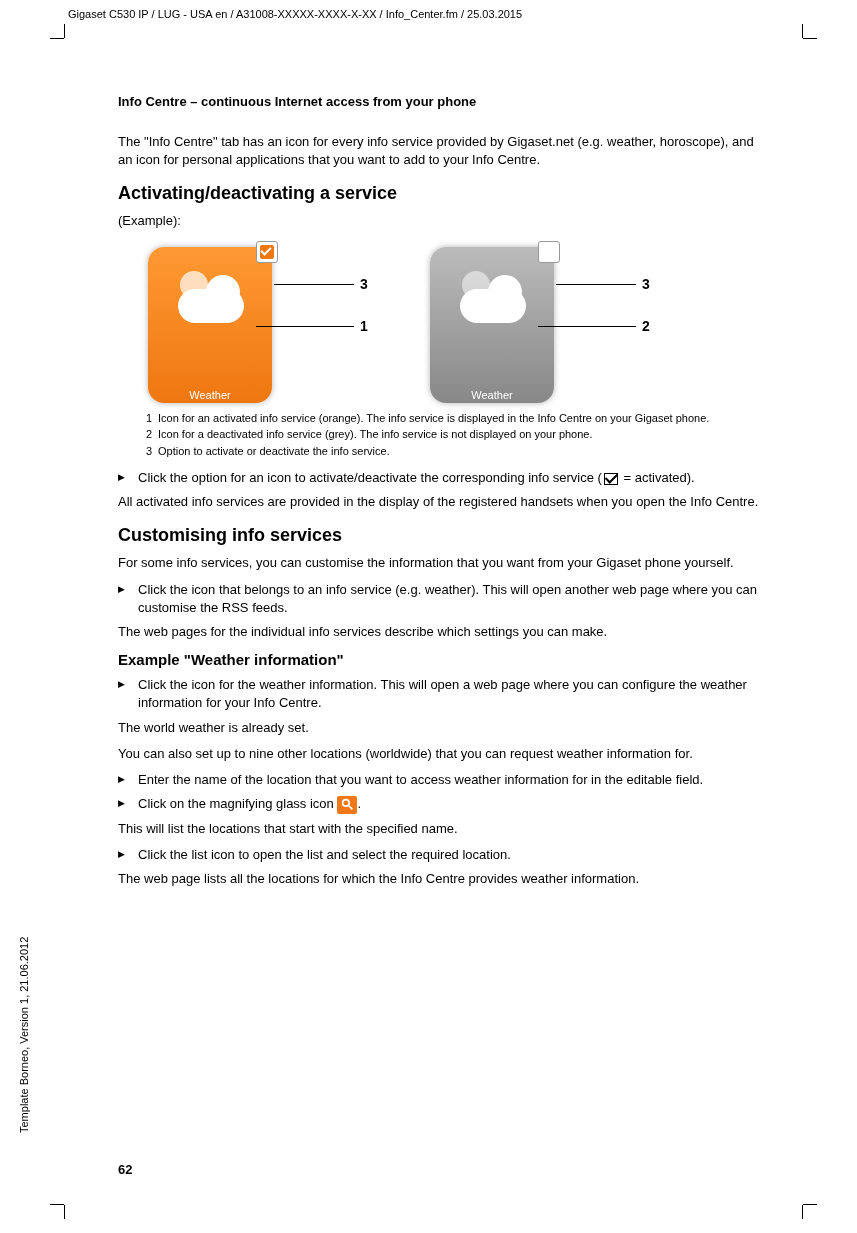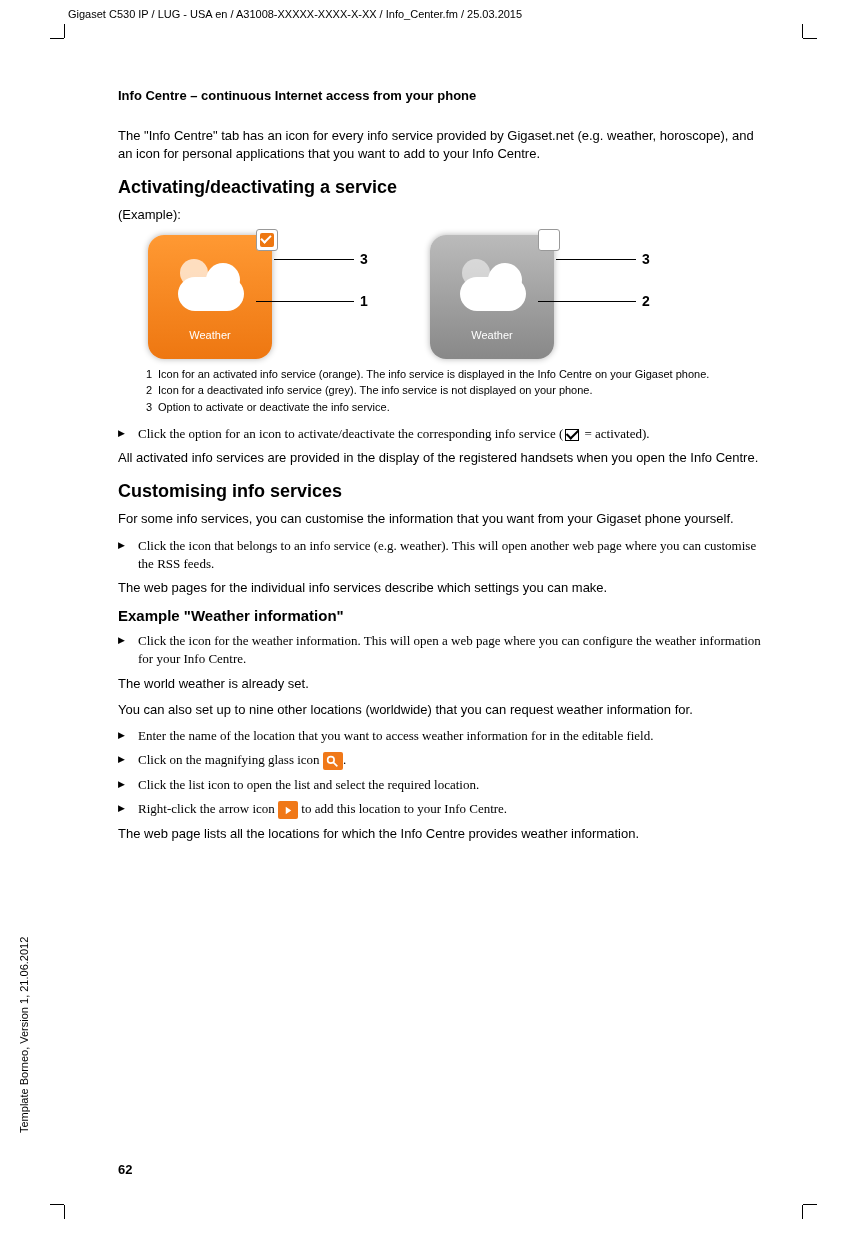--- a/index.html
+++ b/index.html
@@ -31,46 +31,47 @@
       position: absolute;
       left: 30px;
       bottom: 100px;
       transform: rotate(-90deg);
       transform-origin: left bottom;
       font-size: 11px;
       white-space: nowrap;
     }
     .content {
       position: absolute;
-      top: 88px;
+      top: 94px;
       left: 118px;
       width: 650px;
     }
     .section-title {
       font-weight: bold;
       font-size: 13px;
       margin-bottom: 24px;
     }
     p { line-height: 1.4; margin-bottom: 8px; }
     h2 { font-size: 18px; font-weight: bold; margin-top: 14px; margin-bottom: 8px; }
     h3 { font-size: 15px; font-weight: bold; margin-top: 10px; margin-bottom: 8px; }
     .example-figure {
       display: flex;
       gap: 60px;
       margin: 10px 0 8px 30px;
       align-items: center;
     }
     .icon-group { display: flex; align-items: center; position: relative; }
     .icon-tile {
-      width: 124px; height: 124px;
+      width: 124px; height: 156px;
       border-radius: 16px;
       box-shadow: 0 0 6px rgba(0,0,0,0.3);
       position: relative;
       display: flex; flex-direction: column; align-items: center; justify-content: flex-end;
-      padding-bottom: 18px;
+      padding-bottom: 2px;
+      margin-top: 6px;
     }
     .tile-orange { background: linear-gradient(to bottom, #ff9933, #ee7711); }
     .tile-grey { background: linear-gradient(to bottom, #bbb, #888); }
     .tile-label { color: #fff; font-size: 11px; }
     .weather-graphic { position: absolute; top: 24px; width: 80px; height: 60px; }
     .sun { position: absolute; top: 0; left: 10px; width: 28px; height: 28px; background: rgba(255,255,255,0.7); border-radius: 50%; }
     .cloud { position: absolute; top: 18px; left: 8px; width: 66px; height: 34px; background: #fff; border-radius: 20px; }
     .cloud::before { content: ""; position: absolute; top: -14px; left: 28px; width: 34px; height: 34px; background: #fff; border-radius: 50%; }
     .checkbox-badge {
       position: absolute; top: -6px; right: -6px; width: 22px; height: 22px;
@@ -81,21 +82,21 @@
     .checkbox-check-orange::after { content: ""; position: absolute; left: 3px; top: 0; width: 4px; height: 8px; border: solid #fff; border-width: 0 2px 2px 0; transform: rotate(45deg); }
     .callout-lines { position: relative; width: 90px; height: 100px; margin-left: 8px; }
     .line { position: absolute; background: #000; height: 1px; }
     .num-label { position: absolute; font-weight: bold; font-size: 14px; }
     .legend { margin: 6px 0 10px 20px; font-size: 11px; line-height: 1.35; }
     .legend-row { display: flex; margin-bottom: 2px; }
     .legend-num { width: 14px; text-align: right; margin-right: 6px; }
     .step { display: flex; margin-bottom: 6px; line-height: 1.4; }
     .step-marker { width: 20px; flex-shrink: 0; font-size: 11px; }
     .step-marker::before { content: "▶"; font-size: 9px; }
-    .step-body { flex: 1; font-family: Liberation Serif, serif; }
+    .step-body { flex: 1; }
     .inline-checkbox {
       display: inline-block; width: 14px; height: 12px;
       border: 1.5px solid #000; position: relative; vertical-align: middle;
       margin: 0 2px;
     }
     .inline-checkbox::after { content: ""; position: absolute; left: 3px; top: -3px; width: 5px; height: 10px; border: solid #000; border-width: 0 2px 2px 0; transform: rotate(45deg); }
     .inline-icon {
       display: inline-flex; width: 20px; height: 18px; background: #f07818;
       vertical-align: middle; align-items: center; justify-content: center;
       color: #fff; font-size: 11px; border-radius: 2px;
@@ -214,30 +215,21 @@
     <div class="step-marker"></div>
     <div class="step-body">
       <span>Click on the magnifying glass icon </span><span class="inline-icon">
           <svg class="magnify-svg" viewBox="0 0 16 16">
             <circle cx="6" cy="6" r="4" fill="none" stroke="#fff" stroke-width="2"></circle>
             <line x1="9" y1="9" x2="14" y2="14" stroke="#fff" stroke-width="2"></line>
           </svg>
         </span><span>.</span>
     </div>
   </div>
+  <p>This will list the locations that start with the specified name.</p>
   <div class="step">
     <div class="step-marker"></div>
     <div class="step-body">Click the list icon to open the list and select the required location.</div>
-  </div>
-  <div class="step">
-    <div class="step-marker"></div>
-    <div class="step-body">
-      <span>Right-click the arrow icon </span><span class="inline-icon">
-          <svg class="arrow-svg" viewBox="0 0 12 12">
-            <path d="M3 2 L9 6 L3 10 Z" fill="#fff"></path>
-          </svg>
-        </span><span> to add this location to your Info Centre.</span>
-    </div>
   </div>
   <p>The web page lists all the locations for which the Info Centre provides weather information.</p>
 </div>
 
 <div class="page-num">62</div>
 
 </body></html>

